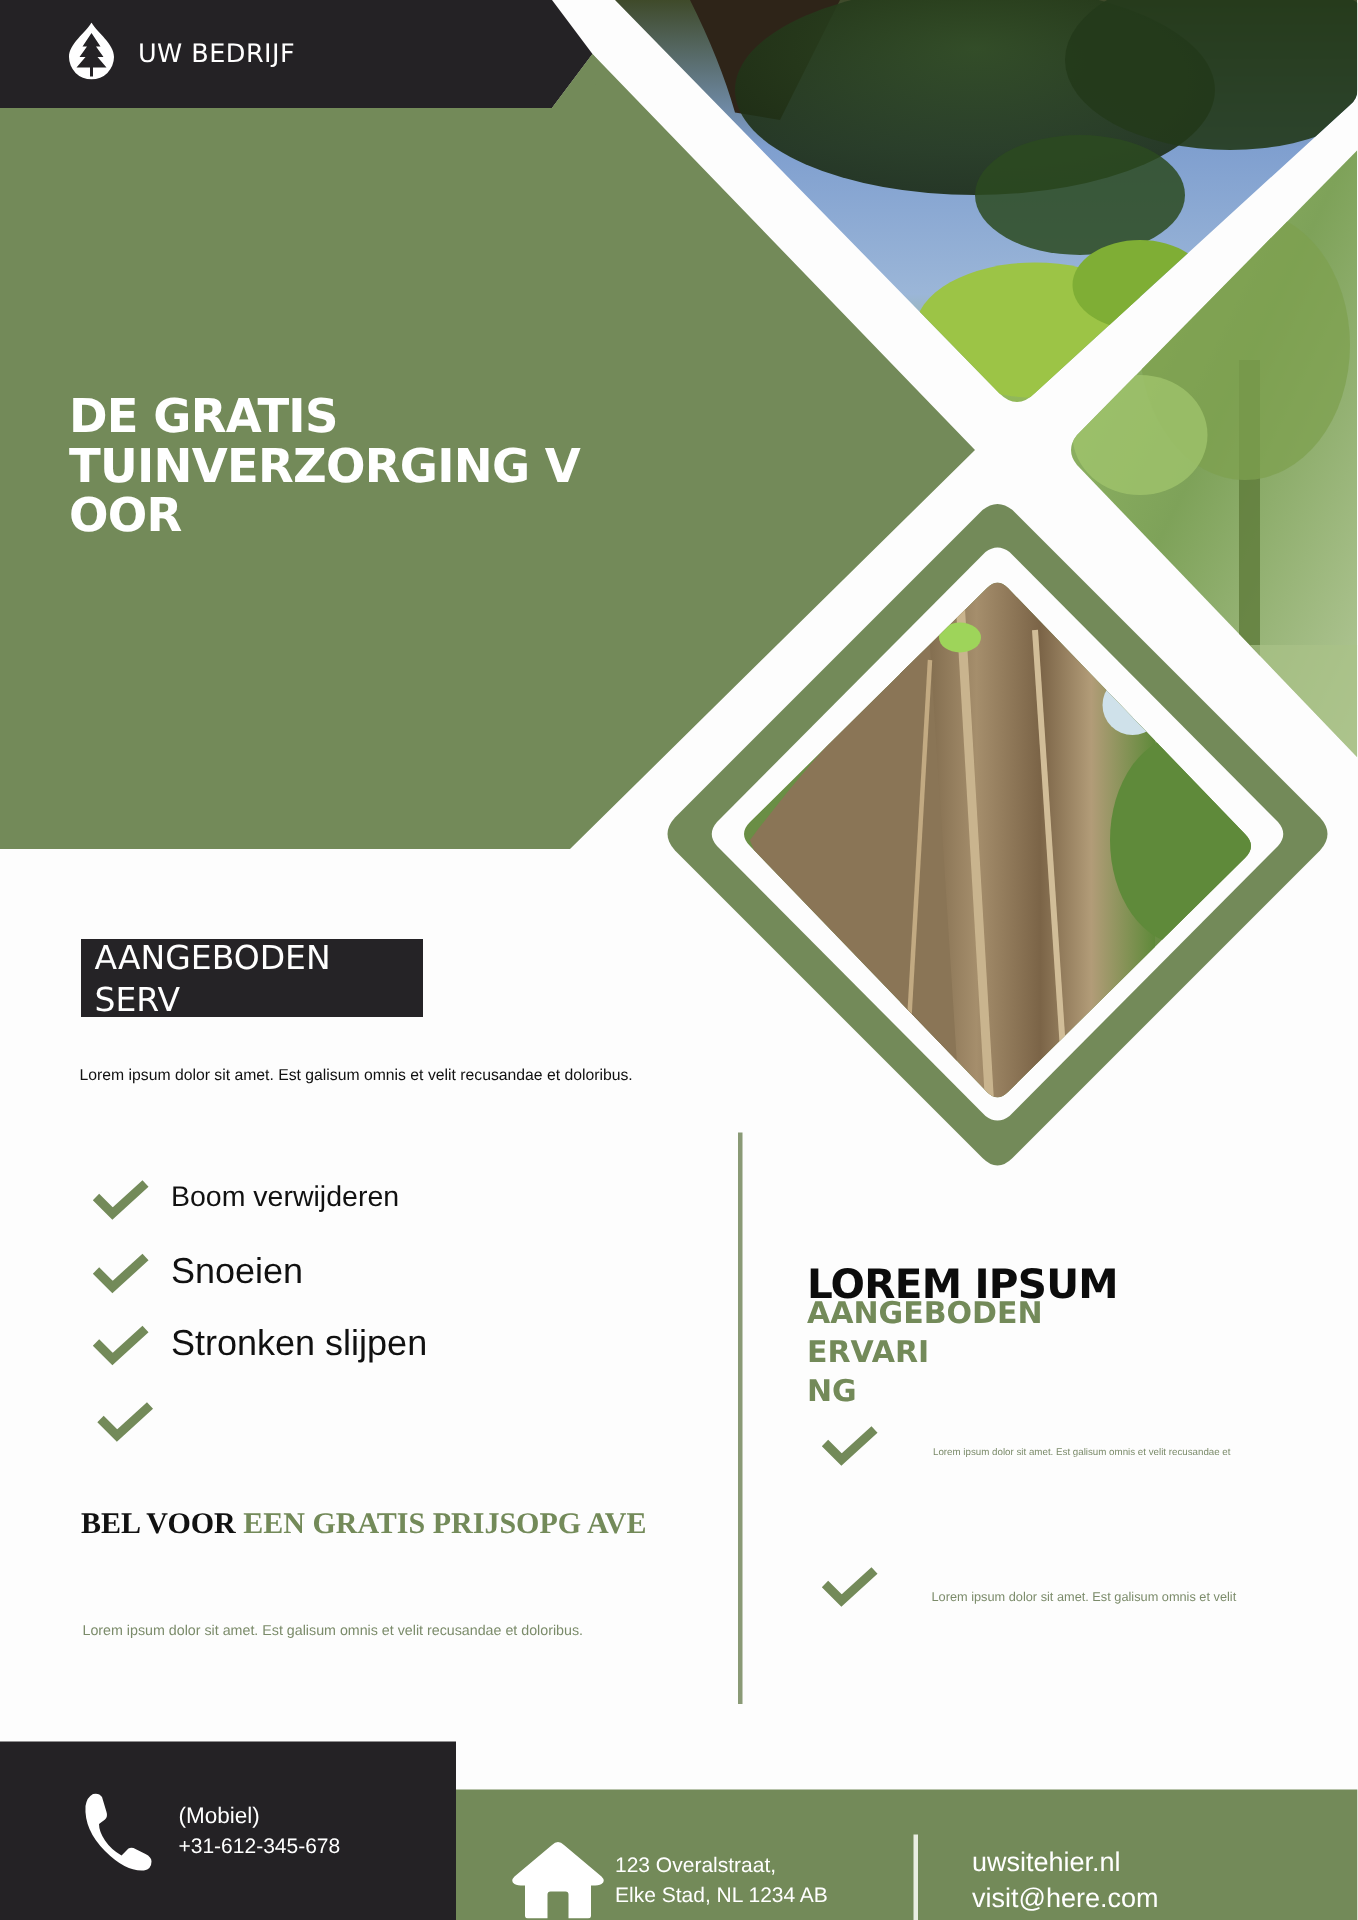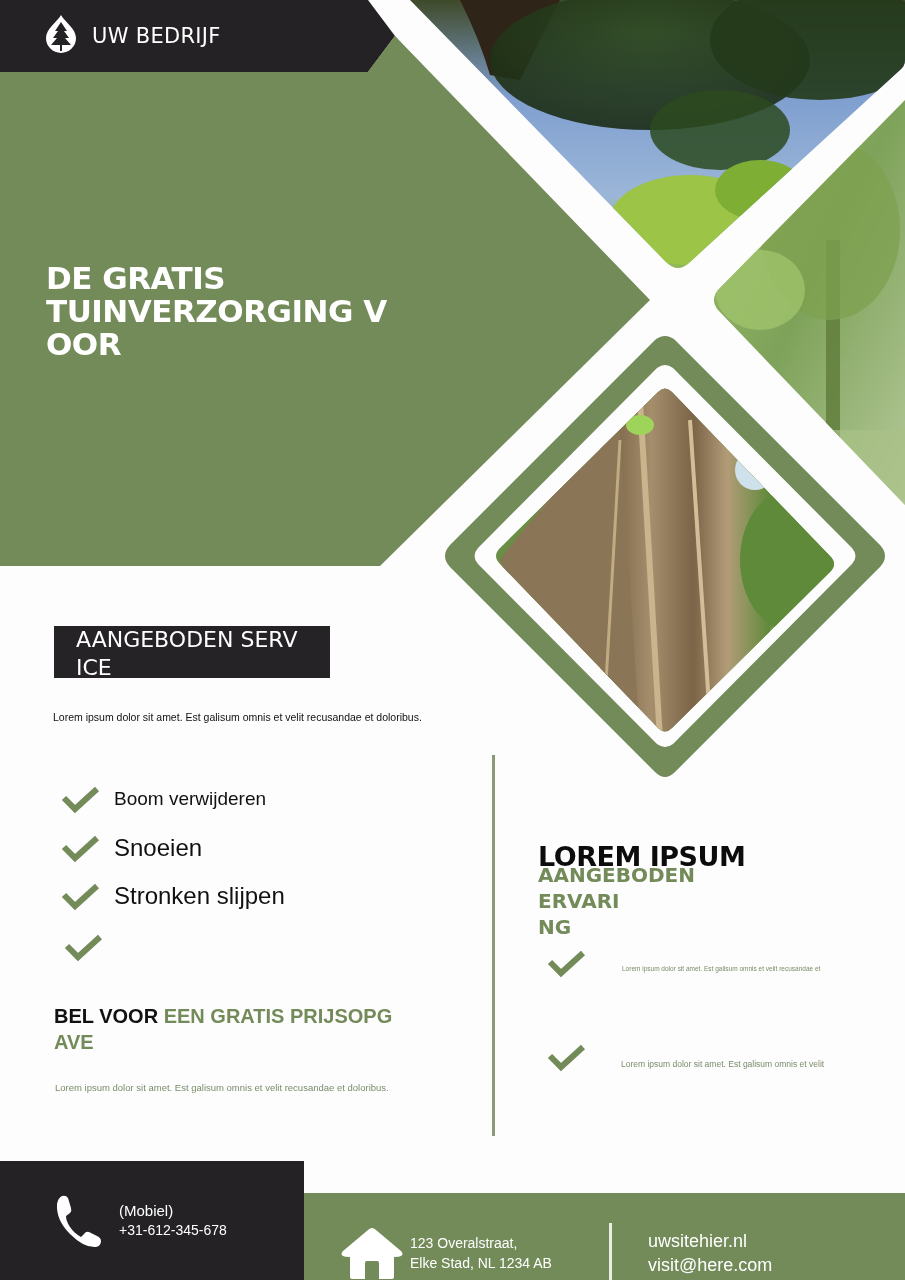--- a/index.html
+++ b/index.html
@@ -7,51 +7,51 @@
   body { position: relative; font-family: "Liberation Sans", sans-serif; }
 
   .layer { position: absolute; left: 0; top: 0; width: 905px; height: 1280px; }
 
   
   .brand {
     position: absolute; left: 46px; top: 16px; height: 40px;
     display: flex; align-items: center; gap: 16px; z-index: 5;
   }
   .brand-name {
-    color: #ffffff; font-family: "DejaVu Sans", sans-serif; font-size: 21px; letter-spacing: 0.3px;
+    color: #ffffff; font-family: "DejaVu Sans", sans-serif; font-size: 17px; letter-spacing: 0.3px;
   }
 
   .hero-title {
     position: absolute; left: 46px; top: 262px; width: 470px; z-index: 5;
     color: #ffffff; font-family: "DejaVu Sans", sans-serif; font-weight: bold;
     font-size: 31px; line-height: 33px; letter-spacing: -0.5px;
   }
   .hero-title span { display: block; }
   .hero-title .l3 { padding-left: 6px; }
 
   
   .services-heading {
-    position: absolute; left: 54px; top: 626px; width: 276px; height: 52px;
+    position: absolute; left: 54px; top: 626px; width: 228px; height: 52px;
     background: #252326; color: #ffffff; z-index: 5;
     font-family: "DejaVu Sans", sans-serif; font-size: 22px; line-height: 28px;
-    padding: 0 0 0 22px; overflow: hidden;
+    padding: 0 0 0 9px; overflow: hidden;
   }
   .services-heading span { display: block; }
   .services-intro {
     position: absolute; left: 53px; top: 711px; font-size: 10.5px; color: #111;
   }
 
   .service-list { position: absolute; left: 60px; top: 782px; }
   .service-item { position: absolute; left: 0; display: flex; align-items: center; white-space: nowrap; }
   .service-item .check { width: 40px; height: 30px; }
   .service-item .label { color: #111; margin-left: 14px; }
 
   .cta {
     position: absolute; left: 54px; top: 1003px; width: 380px; z-index: 5;
-    font-family: Liberation Sans, sans-serif; font-weight: bold; font-size: 20px; line-height: 26px;
+    font-family: Liberation Serif, serif; font-weight: bold; font-size: 20px; line-height: 26px;
   }
   .cta .dark { color: #111; }
   .cta .green { color: #738a59; }
   .cta-sub {
     position: absolute; left: 55px; top: 1082px; font-size: 9.5px; color: #7b8b6a;
   }
 
   .divider {
     position: absolute; left: 492px; top: 755px; width: 3px; height: 381px; background: #8a9a76;
   }

